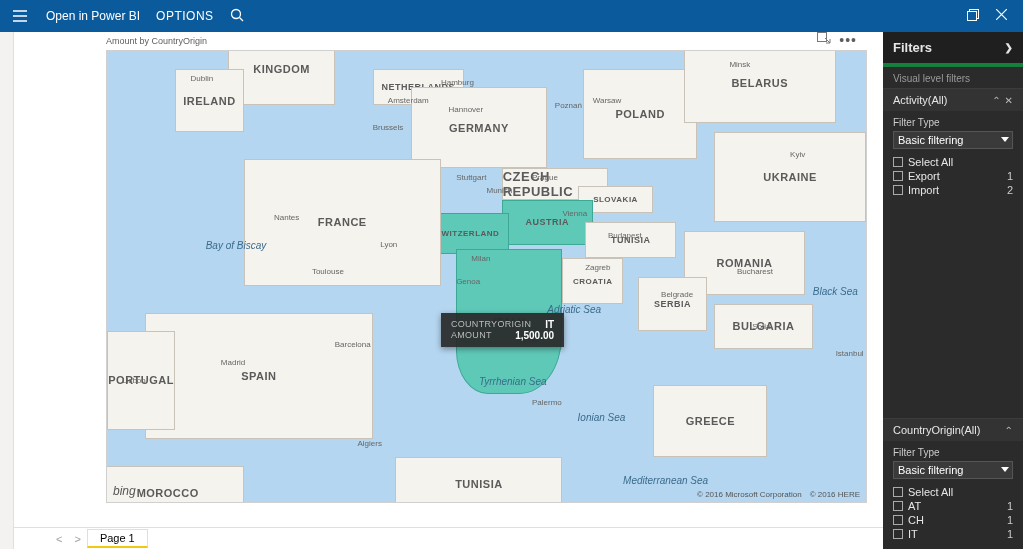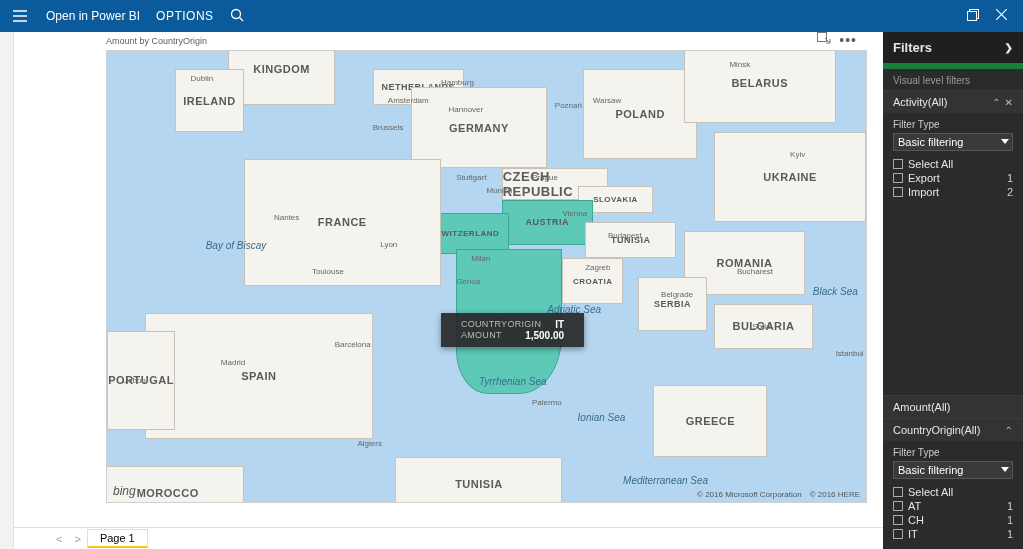--- a/index.html
+++ b/index.html
@@ -35,36 +35,36 @@
   position: absolute; background: #f5f3ee; border: 1px solid #c8c2b8;
   font-size: 11px; font-weight: 600; color: #5a5a5a; display: flex;
   align-items: center; justify-content: center; letter-spacing: 0.5px;
 }
 .sea-label { position: absolute; font-style: italic; font-size: 10px; color: #3a6b8c; }
 .city { position: absolute; font-size: 8px; color: #666; }
 .hl { background: #5fc9b8 !important; border-color: #3da894 !important; }
 
 .tooltip {
   position: absolute; background: rgba(40,40,40,0.92); color: #fff;
-  font-size: 10px; padding: 6px 20px; box-shadow: 0 2px 6px rgba(0,0,0,0.4);
+  font-size: 10px; padding: 6px 10px; box-shadow: 0 2px 6px rgba(0,0,0,0.4);
 }
 .tooltip .row { display: flex; justify-content: space-between; gap: 14px; }
 .tooltip .lbl { color: #bbb; font-size: 9px; letter-spacing: 0.3px; }
 .tooltip .val { font-weight: 700; }
 
 .attribution { position: absolute; bottom: 3px; right: 6px; font-size: 8px; color: #555; display: flex; gap: 8px; }
 .bing-logo { position: absolute; bottom: 4px; left: 6px; font-size: 12px; color: #555; font-style: italic; }
 
 .page-tabs { height: 22px; border-top: 1px solid #e1dfdd; display: flex; align-items: center; padding-left: 36px; font-size: 11px; }
 .tab-nav { color: #a19f9d; padding: 0 6px; cursor: pointer; }
 .tab { padding: 2px 12px; border: 1px solid #e1dfdd; border-bottom: 2px solid #f2c811; background: #fff; }
 
 
 .filters-pane { width: 140px; background: #2b2b2b; color: #e6e6e6; font-size: 11px; display: flex; flex-direction: column; }
-.fp-head { background: #1f1f1f; padding: 8px 10px; font-size: 13px; font-weight: 600; display: flex; justify-content: space-between; align-items: center; border-bottom: 6px solid #15803d; }
+.fp-head { background: #1f1f1f; padding: 8px 10px; font-size: 13px; font-weight: 600; display: flex; justify-content: space-between; align-items: center; border-bottom: 4px solid #15803d; }
 .fp-sub { color: #9a9a9a; padding: 6px 10px 4px; font-size: 10px; }
 .fcard { border-top: 1px solid #3c3c3c; }
 .fcard-h { display: flex; align-items: center; justify-content: space-between; padding: 5px 10px; background: #333; cursor: pointer; }
 .fcard-h .ctrls { display: flex; gap: 4px; color: #bbb; font-size: 10px; }
 .fcard-body { padding: 6px 10px 8px; }
 .flabel { font-size: 10px; color: #ccc; margin-bottom: 3px; }
 .fselect {
   width: 100%; background: #3a3a3a; color: #fff; border: 1px solid #555;
   font-size: 11px; padding: 2px 4px; appearance: none; position: relative;
 }
@@ -257,26 +257,20 @@
               <span class="chk-box"></span>
               <span>Import</span>
             </span>
           <span class="cnt">2</span>
         </div>
       </div>
     </div>
 
     <div style="flex:1"></div>
 
-    <div class="fcard">
-      <div class="fcard-h">
-        <span>Amount(All)</span>
-        <span class="ctrls"></span>
-      </div>
-    </div>
 
     <div class="fcard">
       <div class="fcard-h">
         <span>CountryOrigin(All)</span>
         <span class="ctrls">
             <span>⌃</span>
           </span>
       </div>
       <div class="fcard-body">
         <div class="flabel">Filter Type</div>

